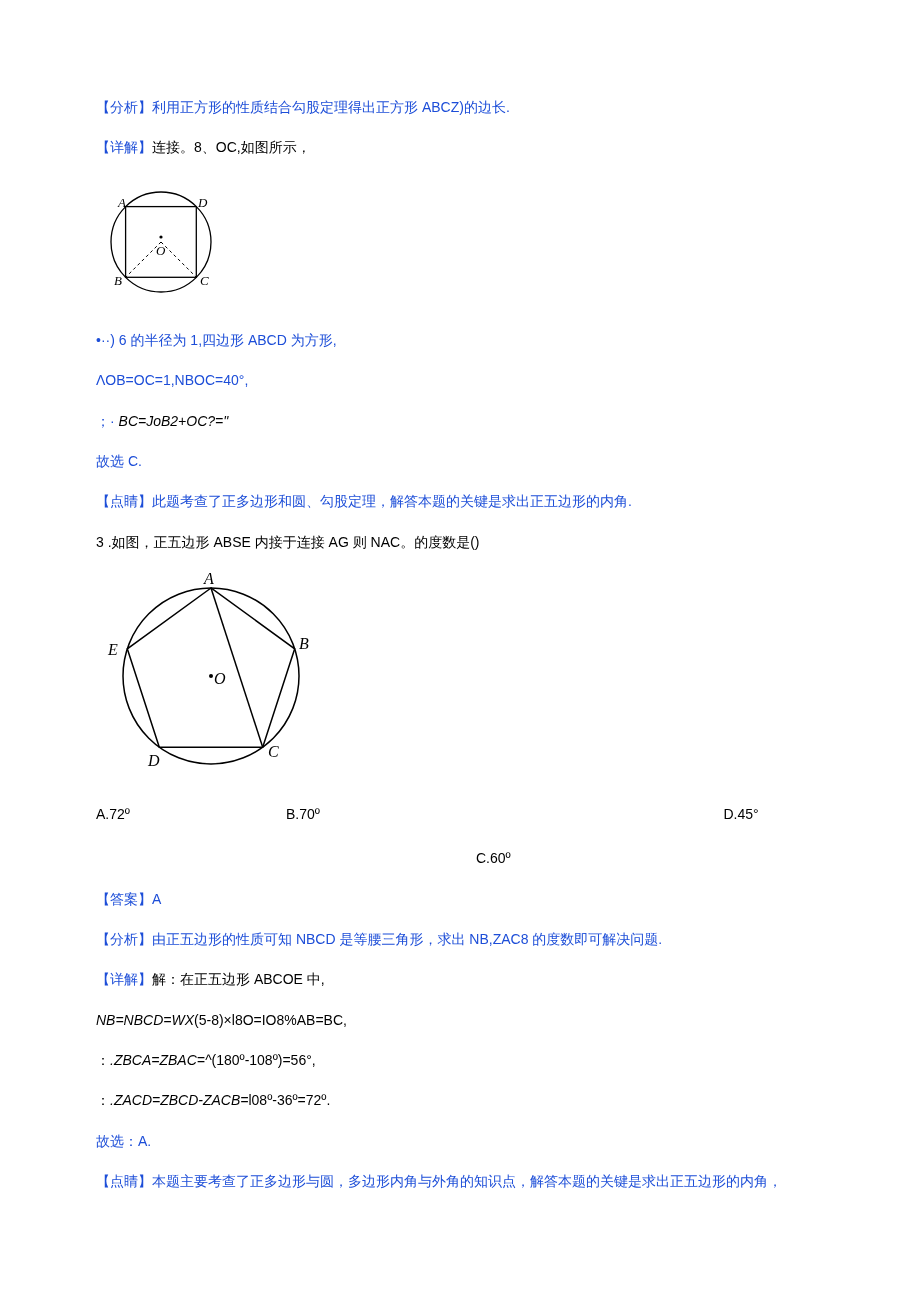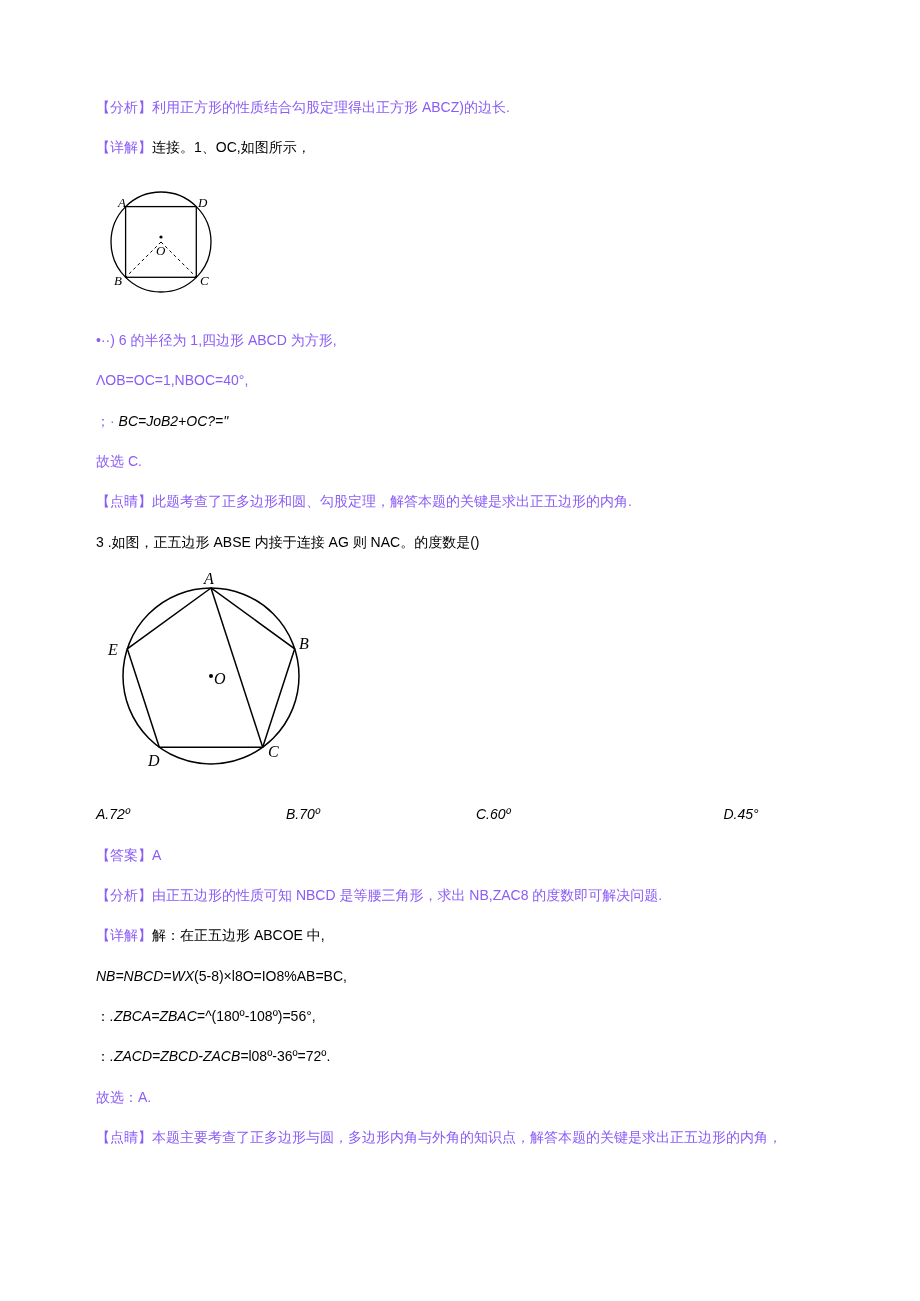--- a/index.html
+++ b/index.html
@@ -9,49 +9,48 @@
     font-size: 14px;
     line-height: 1.6;
     color: #333;
     width: 920px;
     box-sizing: border-box;
     background: #fff;
   }
   p {
     margin: 0 0 18px 0;
   }
-  .red { color: #8b5cf6; }
+  .red { color: #1d4ed8; }
   .black { color: #000; }
   .ital { font-style: italic; }
   .options {
     display: flex;
     margin: 0 0 18px 0;
-    font-style: italic;
   }
   .options span {
     display: inline-block;
   }
   .opt-a { width: 190px; }
   .opt-b { width: 190px; }
-  .opt-c { width: 190px; }
+  .opt-c { width: 190px; margin-top: 44px; }
   .opt-d { width: 150px; text-align: center; }
   .fig {
     margin: 0 0 22px 0;
   }
   svg { display: block; }
 </style>
 </head>
 <body>
 
 <p>
   <span class="red">【分析】</span><span class="red">利用正方形的性质结合勾股定理得出正方形 ABCZ)的边长.</span>
 </p>
 
 <p>
-  <span class="red">【详解】</span><span class="black">连接。1、OC,如图所示，</span>
+  <span class="red">【详解】</span><span class="black">连接。8、OC,如图所示，</span>
 </p>
 
 <div class="fig">
 <svg width="130" height="130" viewBox="0 0 130 130">
   <circle cx="65" cy="65" r="50" fill="none" stroke="#000" stroke-width="1.3"></circle>
   <rect x="29.6" y="29.6" width="70.7" height="70.7" fill="none" stroke="#000" stroke-width="1.3"></rect>
   <line x1="65" y1="65" x2="29.6" y2="100.3" stroke="#000" stroke-width="1" stroke-dasharray="3 3"></line>
   <line x1="65" y1="65" x2="100.4" y2="100.3" stroke="#000" stroke-width="1" stroke-dasharray="3 3"></line>
   <circle cx="65" cy="60" r="1.6" fill="#000"></circle>
   <text x="22" y="30" font-size="13" font-style="italic" font-family="serif">A</text>

